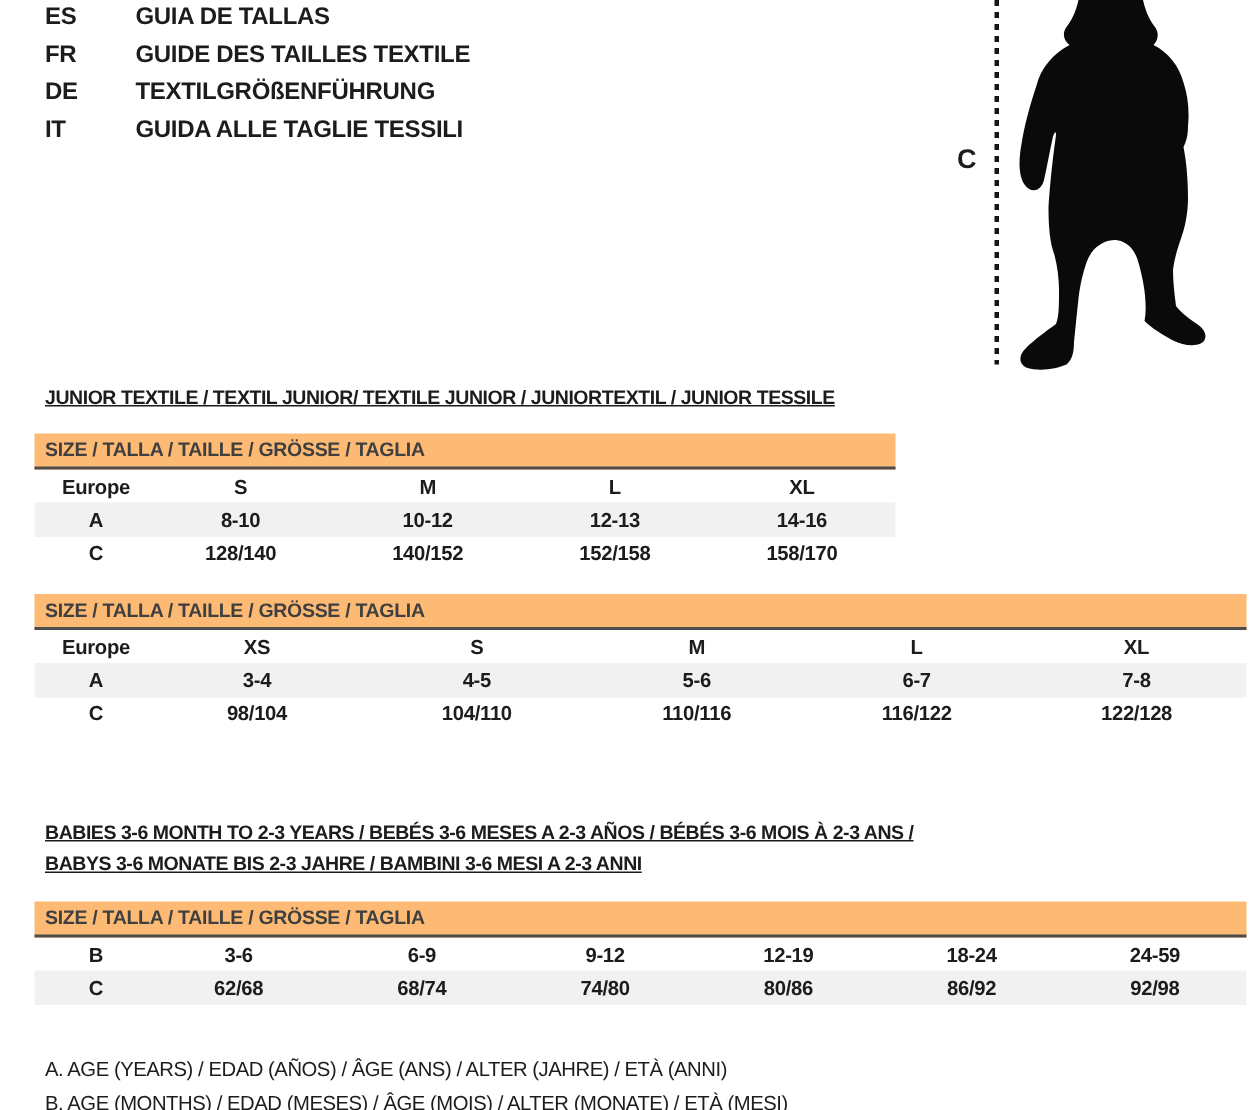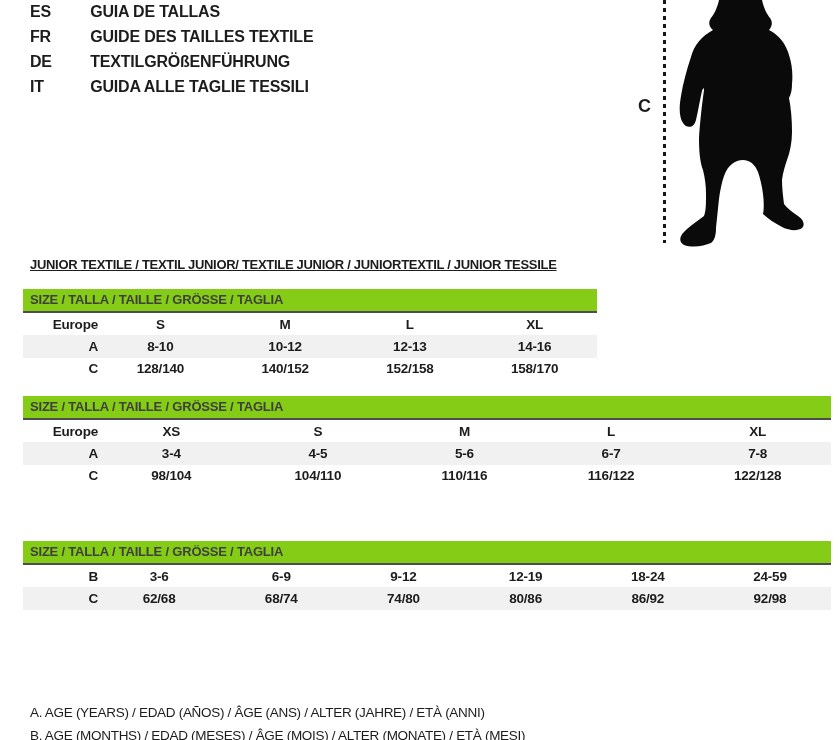--- a/index.html
+++ b/index.html
@@ -24,27 +24,27 @@
   
   .sizes-section{position:absolute;}
   .sec-0{top:252px;left:23px;width:574px;}
   .sec-1{top:396px;left:23px;width:808px;}
   .sec-2{top:541px;left:23px;width:808px;}
   .sec-0 .sec-heading{height:35px;padding-top:2px;}
   .sec-1 .sec-heading{height:36px;padding-top:3px;}
   .sec-2 .sec-heading{height:57px;padding-top:3px;}
   .heading-line{font-size:13px;font-weight:700;line-height:21px;letter-spacing:-0.3px;padding-left:7px;white-space:nowrap;text-decoration:underline;}
   .size-bar{
-    height:22px;line-height:22px;background:#84cc16;border-bottom:2px solid #4d4d4d;
+    height:22px;line-height:22px;background:#fdba74;border-bottom:2px solid #4d4d4d;
     font-size:13px;font-weight:700;color:#3f3f3f;padding-left:7px;letter-spacing:-0.2px;
   }
   .trow{display:flex;height:22.4px;align-items:center;font-size:13.5px;font-weight:700;letter-spacing:-0.2px;}
   .trow.shaded{background:#f1f1f1;}
   .tcell{flex:1;text-align:center;}
-  .tcell.label{flex:0 0 68px;text-align:right;padding-left:7px;}
+  .tcell.label{flex:0 0 68px;text-align:center;padding-left:7px;}
   
   .notes{position:absolute;left:30px;top:702px;}
   .note-line{font-size:13.5px;font-weight:400;line-height:22.5px;letter-spacing:-0.3px;white-space:nowrap;}
 </style>
 </head>
 <body>
 
 <div class="lang-block" id="lang-block">
   <div class="lang-row">
     <span class="lang-code">ES</span>
@@ -168,20 +168,24 @@
           <span class="tcell">98/104</span>
           <span class="tcell">104/110</span>
           <span class="tcell">110/116</span>
           <span class="tcell">116/122</span>
           <span class="tcell">122/128</span>
         </div>
       </div>
   </section>
 
   <section class="sizes-section sec-2">
+    <div class="sec-heading">
+        <div class="heading-line">BABIES 3-6 MONTH TO 2-3 YEARS / BEBÉS 3-6 MESES A 2-3 AÑOS / BÉBÉS 3-6 MOIS À 2-3 ANS /</div>
+        <div class="heading-line">BABYS 3-6 MONATE BIS 2-3 JAHRE / BAMBINI 3-6 MESI A 2-3 ANNI</div>
+      </div>
     <div class="size-bar">SIZE / TALLA / TAILLE / GRÖSSE / TAGLIA</div>
     <div class="size-table">
         <div class="trow">
           <span class="tcell label">B</span>
           <span class="tcell">3-6</span>
           <span class="tcell">6-9</span>
           <span class="tcell">9-12</span>
           <span class="tcell">12-19</span>
           <span class="tcell">18-24</span>
           <span class="tcell">24-59</span>

